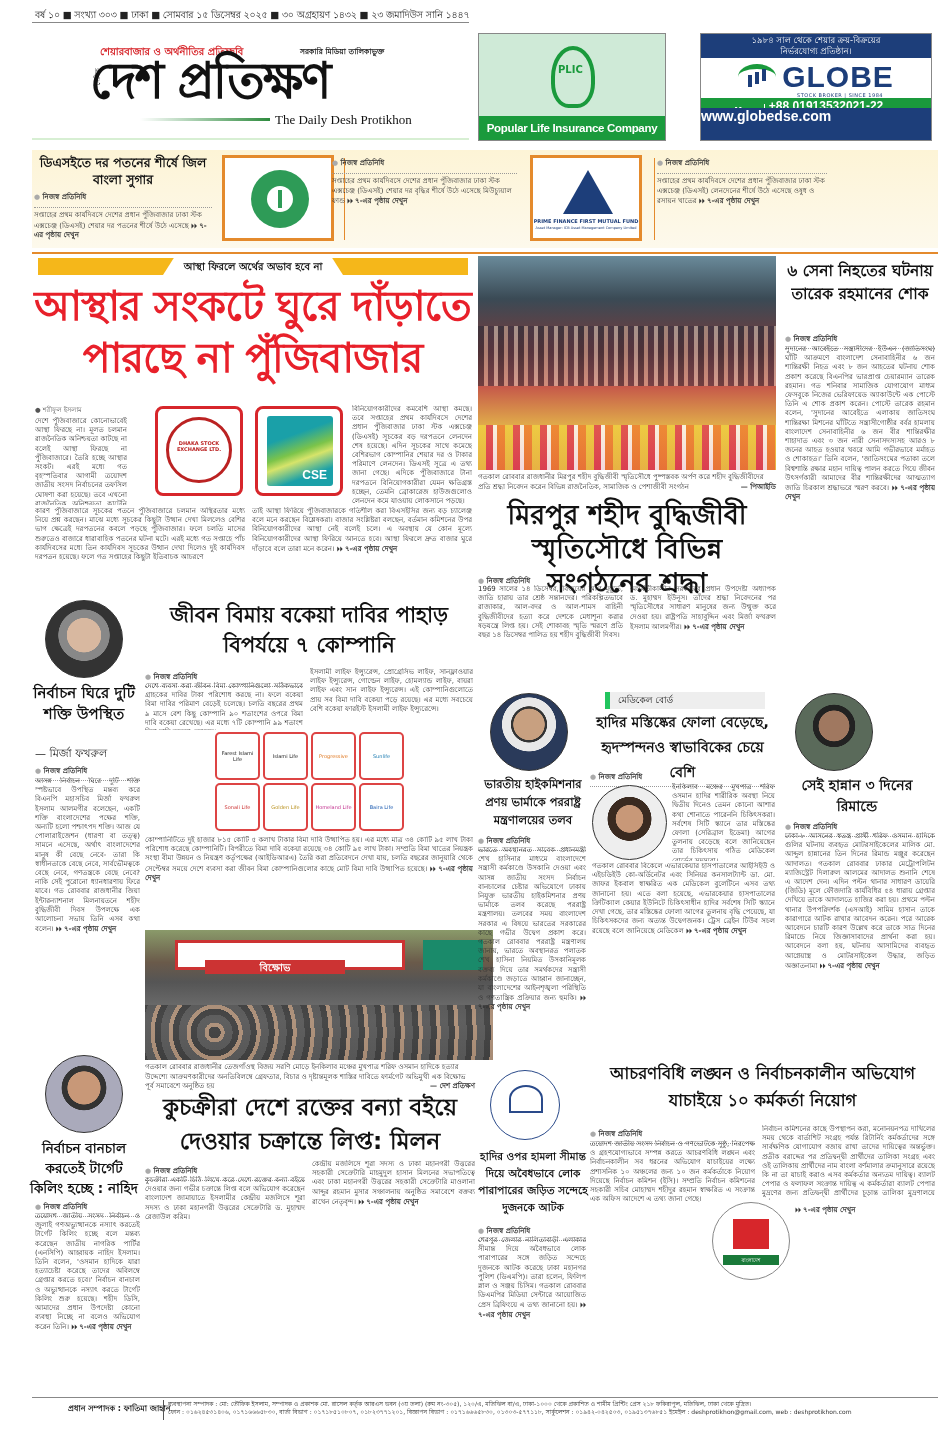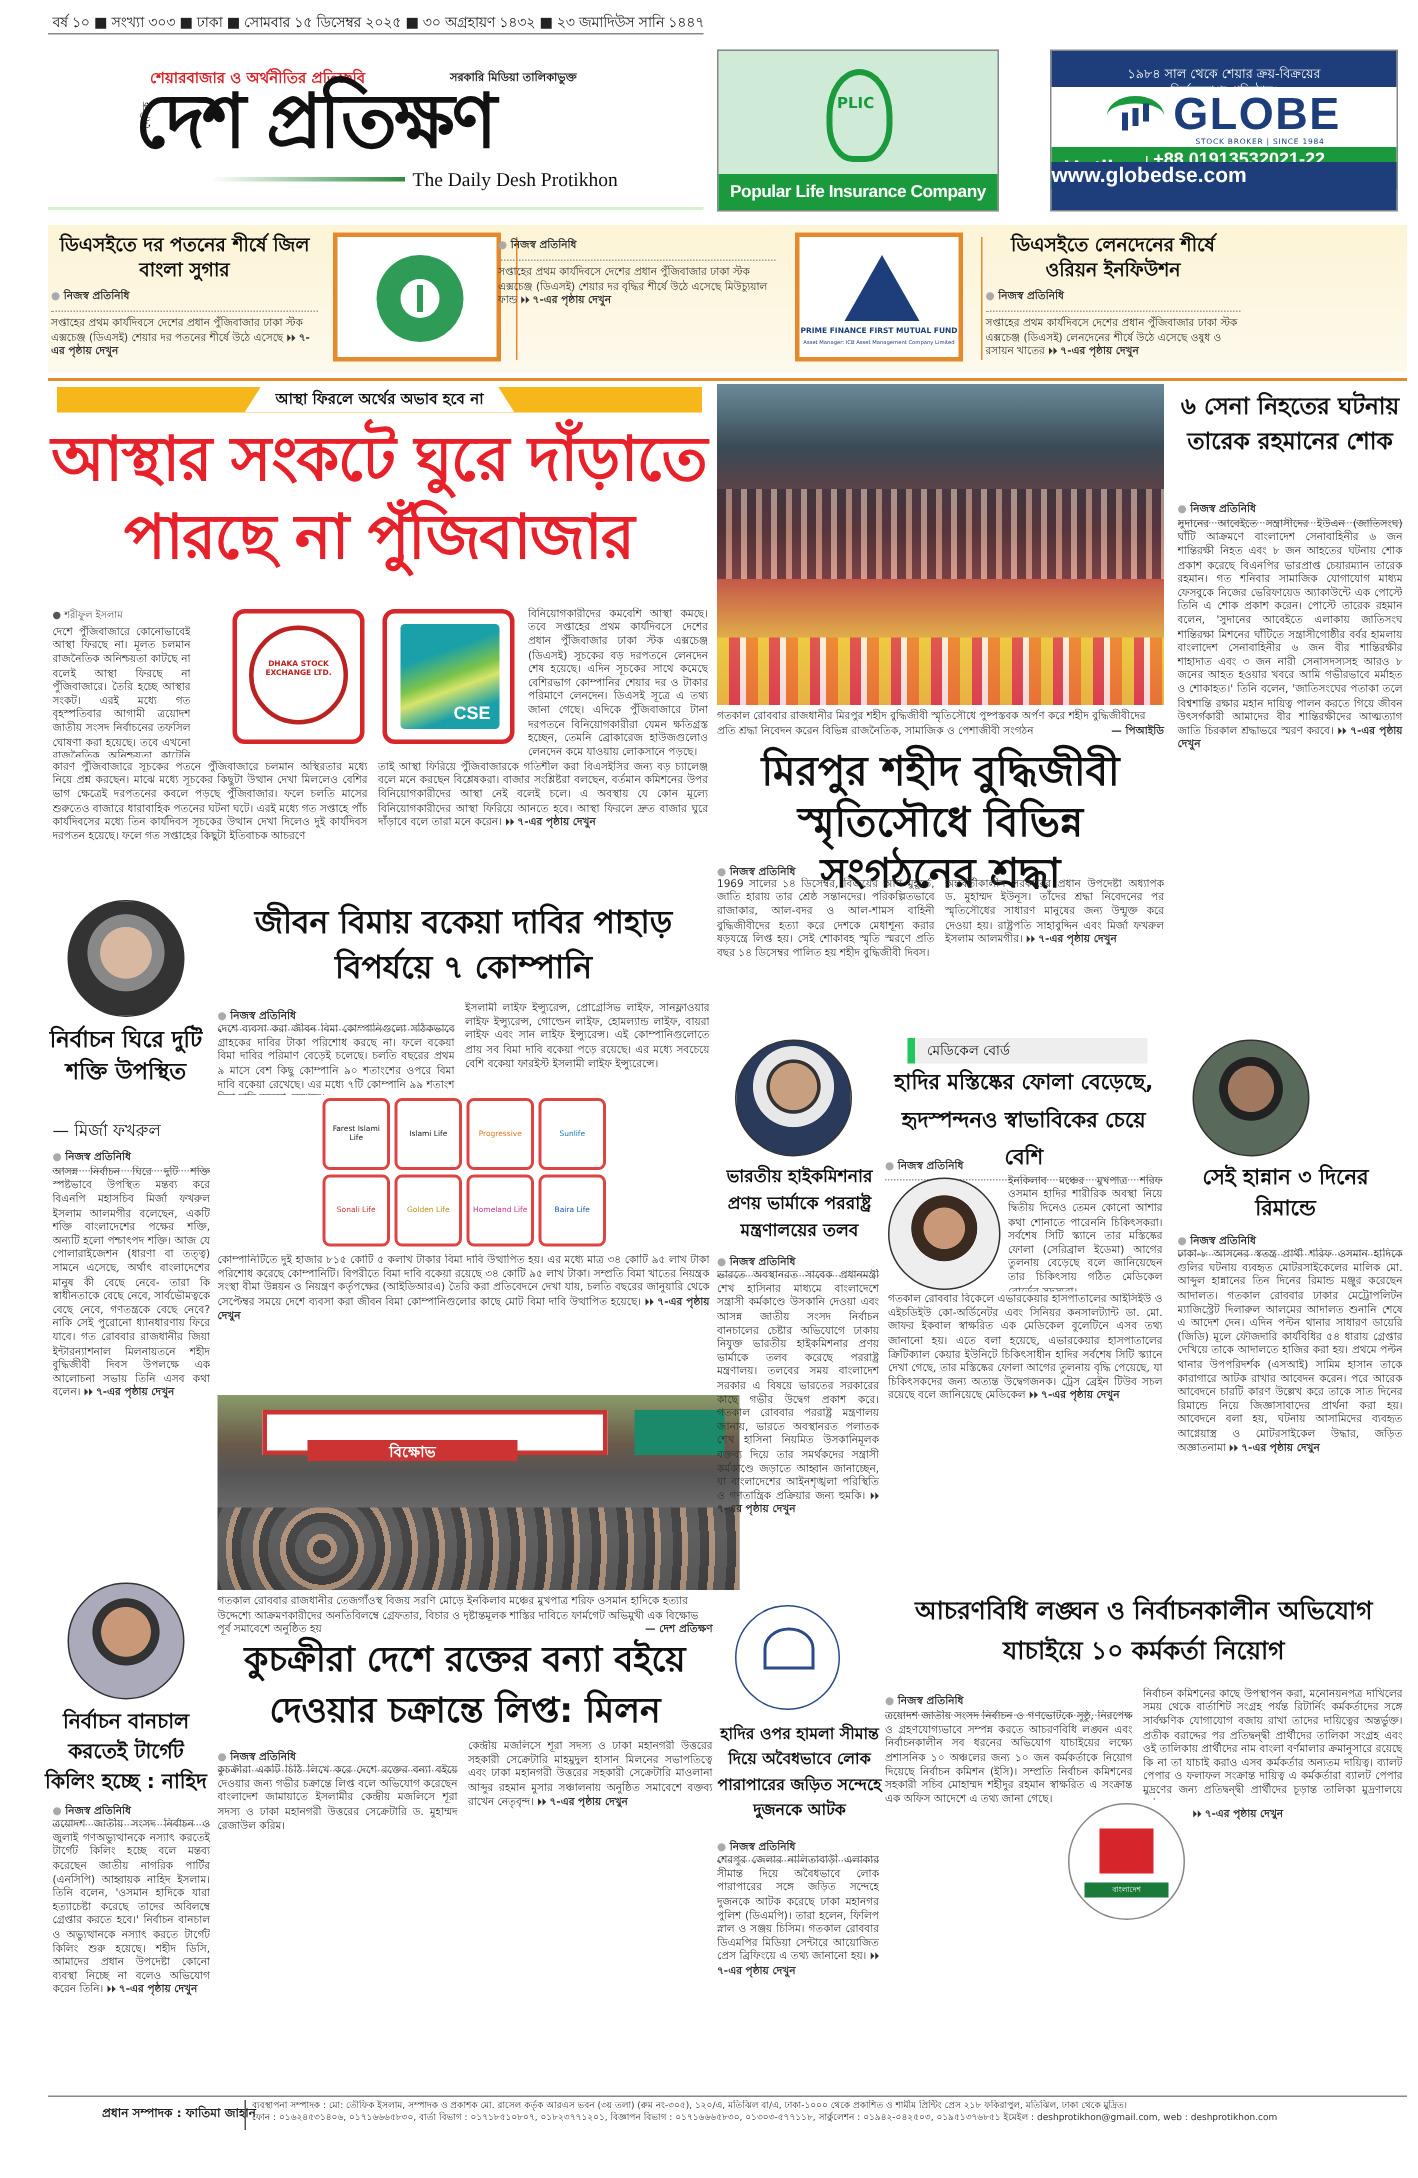--- a/index.html
+++ b/index.html
@@ -12,21 +12,21 @@
 .masttitle{left:90px;top:52px;font-size:50px;font-weight:bold;color:#111;letter-spacing:-2px;line-height:58px}
 .mastsmall{left:92px;top:68px;font-size:7px;color:#111;writing-mode:vertical-rl;transform:rotate(180deg)}
 .mastgreen{left:140px;top:118px;width:130px;height:3px;background:linear-gradient(90deg,#fff,#2e8b3e)}
 .engname{left:275px;top:112px;font-family:"Liberation Serif",serif;font-size:13px;color:#111}
 .mastbottom{left:32px;top:138px;width:437px;height:2px;background:#d7efd3}
 .ad-plic{left:478px;top:33px;width:188px;height:108px;background:#cfead7;border:1px solid #888}
 .ad-plic .logo{position:absolute;left:72px;top:12px;width:44px;height:62px;border:4px solid #1a9a3c;border-radius:50% 50% 40% 40%}
 .ad-plic .logo::after{content:"PLIC";position:absolute;left:3px;top:14px;font-size:10px;color:#1a9a3c;font-weight:bold}
 .ad-plic .bar{position:absolute;left:0;bottom:0;width:100%;height:24px;background:#1a9a3c;color:#fff;font-family:"Liberation Sans",sans-serif;font-weight:bold;font-size:11.5px;text-align:center;line-height:24px;letter-spacing:-.3px}
 .ad-globe{left:700px;top:33px;width:232px;height:108px;border:1px solid #888;background:#fff}
-.ad-globe .top{height:24px;background:#1d3e7a;color:#fff;font-size:8.5px;text-align:center;line-height:11px;padding-top:11px}
+.ad-globe .top{height:24px;background:#1d3e7a;color:#fff;font-size:8.5px;text-align:center;line-height:11px;padding-top:1px}
 .ad-globe .brand{height:37px;display:flex;align-items:center;justify-content:center;gap:6px}
 .ad-globe .brand .gicon{width:38px;height:26px;border-top:5px solid #1a9a3c;border-radius:50% 50% 0 0;position:relative}
 .ad-globe .brand .gicon::after{content:"";position:absolute;left:10px;top:6px;width:4px;height:12px;background:#1d3e7a;box-shadow:7px -3px 0 #1d3e7a,14px -6px 0 #1d3e7a}
 .ad-globe .brand .word{font-family:"Liberation Sans",sans-serif;font-weight:bold;font-size:30px;color:#1d3e7a;letter-spacing:1px;line-height:28px}
 .ad-globe .sub{position:absolute;left:96px;top:58px;font-size:5px;color:#1d3e7a;letter-spacing:.5px}
 .ad-globe .hot{position:absolute;left:0;top:64px;width:100%;height:28px;background:#1a9a3c;color:#fff;font-family:"Liberation Sans",sans-serif;font-weight:bold;display:flex;align-items:center}
 .ad-globe .hot .lbl{font-size:15px;padding:0 4px 0 8px;border-right:1px solid #fff}
 .ad-globe .hot .nums{font-size:12px;line-height:12px;padding-left:4px}
 .ad-globe .web{position:absolute;left:0;bottom:0;width:100%;height:32px;background:#1d3e7a;color:#fff;font-family:"Liberation Sans",sans-serif;font-weight:bold;font-size:14px;line-height:16px}
 .teaserbar{left:32px;top:150px;width:906px;height:98px;background:linear-gradient(180deg,#fdf4d6,#fdf9ec)}
@@ -110,21 +110,20 @@
     <div class="byline">নিজস্ব প্রতিনিধি</div>
     <div class="txt"><span>সপ্তাহের প্রথম কার্যদিবসে দেশের প্রধান পুঁজিবাজার ঢাকা স্টক এক্সচেঞ্জ (ডিএসই) শেয়ার দর বৃদ্ধির শীর্ষে উঠে এসেছে মিউচ্যুয়াল ফান্ড</span> <span class="more">৭-এর পৃষ্ঠায় দেখুন</span></div>
   </div>
   <div class="logobox" style="left:498px;top:5px;width:112px;height:86px">
     <div style="position:absolute;left:30px;top:12px;width:0;height:0;border-left:25px solid transparent;border-right:25px solid transparent;border-bottom:44px solid #1d3e7a"></div>
     <div style="position:absolute;left:0;top:60px;width:100%;font-size:5px;text-align:center;color:#1d3e7a;font-weight:bold">PRIME FINANCE FIRST MUTUAL FUND</div>
     <div style="position:absolute;left:0;top:68px;width:100%;font-size:3.5px;text-align:center;color:#1d3e7a">Asset Manager: ICB Asset Management Company Limited</div>
   </div>
   <div class="vsep" style="left:622px;top:8px;height:82px"></div>
   <div class="teaser" style="left:625px;width:170px">
-    <div class="t">ডিএসইতে লেনদেনের শীর্ষে ওরিয়ন ইনফিউশন</div>
     <div class="byline">নিজস্ব প্রতিনিধি</div>
     <div class="txt"><span>সপ্তাহের প্রথম কার্যদিবসে দেশের প্রধান পুঁজিবাজার ঢাকা স্টক এক্সচেঞ্জ (ডিএসই) লেনদেনের শীর্ষে উঠে এসেছে ওষুধ ও রসায়ন খাতের</span> <span class="more">৭-এর পৃষ্ঠায় দেখুন</span></div>
   </div>
 </div>
 <div class="abs goldrule"></div>
 
 <div class="abs kicker">
   <div class="mid">আস্থা ফিরলে অর্থের অভাব হবে না</div>
 </div>
 <div class="abs lead">আস্থার সংকটে ঘুরে দাঁড়াতে পারছে না পুঁজিবাজার</div>

